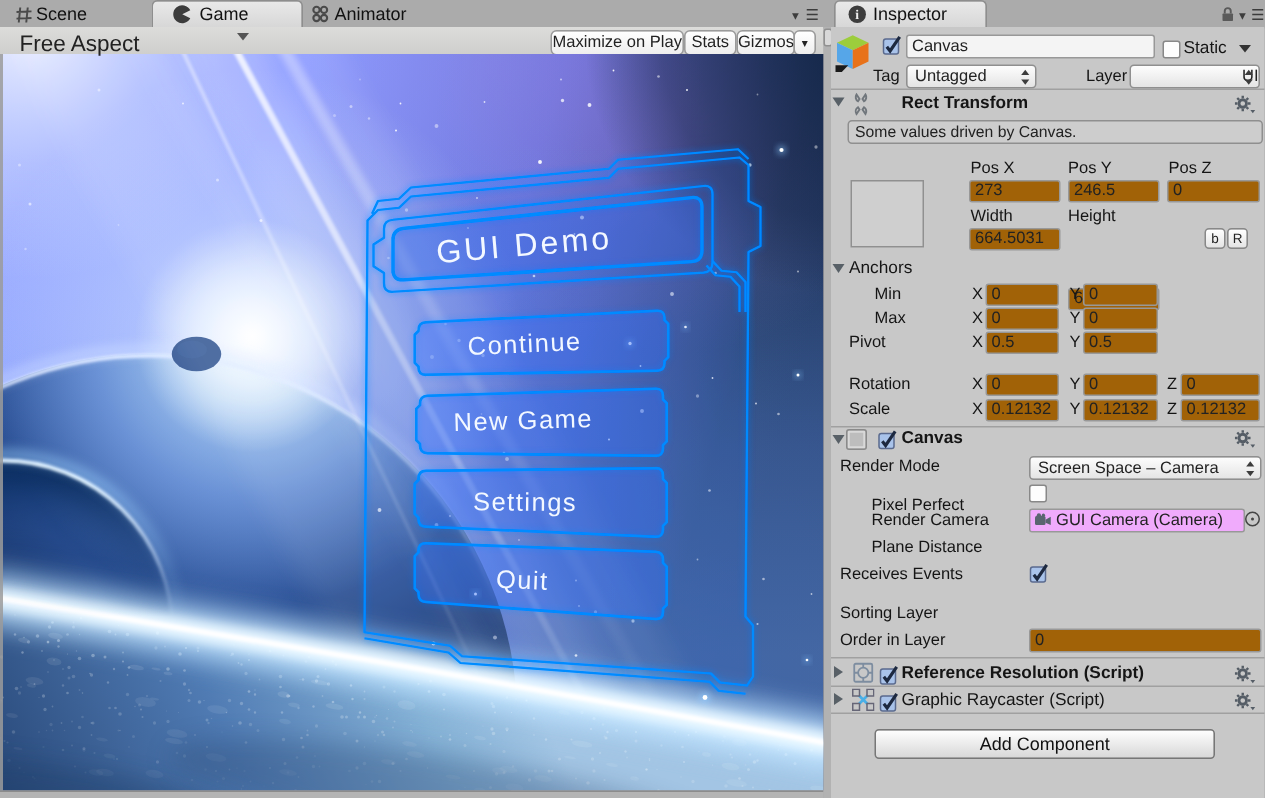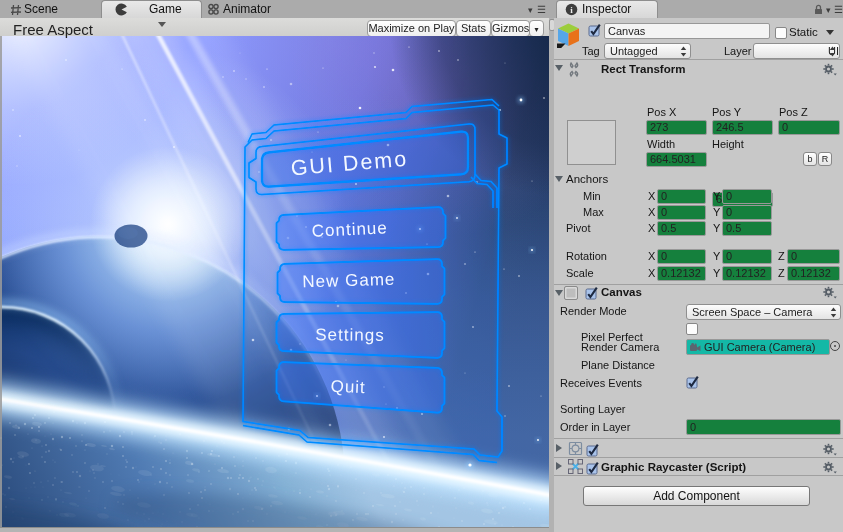--- a/index.html
+++ b/index.html
@@ -10,21 +10,21 @@
   #tabbar{position:absolute;top:0;left:0;width:843px;height:18px;background:#ababab;border-bottom:1px solid #8e8e8e;}
   .tab{position:absolute;top:0;height:18px;font-size:12px;color:#111;}
   .tab-active{background:linear-gradient(#e9e9e9,#d6d6d6);border:1px solid #8e8e8e;border-bottom:none;border-radius:4px 4px 0 0;}
   
   #gtoolbar{position:absolute;top:18px;left:0;width:549px;height:18px;background:linear-gradient(#dcdcda,#cfcfcd);border-bottom:1px solid #979797;}
   .tbtn{position:absolute;top:20px;height:15px;background:linear-gradient(#ffffff,#eeeeee);border:1px solid #9a9a9a;border-radius:4px;font-size:11px;color:#222;text-align:center;line-height:15px;}
   
   #strip{position:absolute;top:18px;left:549px;width:5px;height:514px;background:#b2b2b2;}
   #inspector{position:absolute;top:18px;left:554px;width:289px;height:514px;background:#c8c8c8;font-size:11px;color:#111;}
   .lbl{position:absolute;white-space:nowrap;color:#151515;text-align:center;}
-  .fld{position:absolute;background:#15803d;border:1px solid #989898;border-radius:2px;font-size:11px;color:#222;padding:0 0 0 3px;white-space:nowrap;overflow:hidden;}
+  .fld{position:absolute;background:#a16207;border:1px solid #989898;border-radius:2px;font-size:11px;color:#222;padding:0 0 0 3px;white-space:nowrap;overflow:hidden;}
   .drop{position:absolute;background:linear-gradient(#fdfdfd,#e4e4e4);border:1px solid #8f8f8f;border-radius:3px;font-size:11px;color:#222;padding:0 0 0 5px;white-space:nowrap;overflow:hidden;}
   .chk{position:absolute;width:10px;height:10px;background:#fdfdfd;border:1px solid #888;border-radius:2px;}
   .sep{position:absolute;left:0;width:289px;height:1px;background:#a0a0a0;}
   .fold{position:absolute;width:0;height:0;}
   .fold-d{border-left:4.5px solid transparent;border-right:4.5px solid transparent;border-top:6px solid #586067;}
   .fold-r{border-top:4.5px solid transparent;border-bottom:4.5px solid transparent;border-left:6px solid #586067;}
 </style>
 </head>
 <body>
 <div id="root">
@@ -38,21 +38,21 @@
         </g>
       </svg>
   </div>
   <div class="tab" style="left:24px;top:2px;">Scene</div>
   <div class="tab tab-active" style="left:101px;width:99px;"></div>
   <div class="tab" style="left:115px;top:3px;z-index:3">
     <svg width="13" height="13" viewBox="0 0 13 13">
         <path d="M 6.5,6.5 L 11.85,3.8 A 6 6 0 1 0 11.85,9.2 Z" fill="#3c3c3c"></path>
       </svg>
   </div>
-  <div class="tab" style="left:133px;top:2px;z-index:3;margin-left:16px;">Game</div>
+  <div class="tab" style="left:133px;top:2px;z-index:3;">Game</div>
   <div class="tab" style="left:207px;top:3px;">
     <svg width="13" height="13" viewBox="0 0 13 13" fill="none" stroke="#4a4a4a" stroke-width="1.4">
         <circle cx="4" cy="3.6" r="2.1"></circle>
         <circle cx="9" cy="3.6" r="2.1"></circle>
         <circle cx="4" cy="9" r="2.1"></circle>
         <circle cx="9" cy="9" r="2.1"></circle>
       </svg>
   </div>
   <div class="tab" style="left:223px;top:2px;">Animator</div>
 
@@ -803,20 +803,21 @@
             <line x1="1.3" y1="6" x2="3" y2="6"></line>
             <line x1="10" y1="6" x2="11.7" y2="6"></line>
             <line x1="2.85" y1="2.35" x2="4.05" y2="3.55"></line>
             <line x1="8.95" y1="8.45" x2="10.15" y2="9.65"></line>
             <line x1="10.15" y1="2.35" x2="8.95" y2="3.55"></line>
             <line x1="4.05" y1="8.45" x2="2.85" y2="9.65"></line>
           </g>
 <path d="M 11.6 10.4 L 14.8 10.4 L 13.2 12.5 Z" fill="#555d66"></path>
         </g>
       </svg>
+<div class="abs" style="left:11px;top:62px;width:271px;height:14px;border:1px solid #8f8f8f;border-radius:3px;background:#cdcdcd;font-size:10.5px;color:#222;line-height:14px;padding-left:4px;">Some values driven by Canvas.</div>
 <div class="abs" style="left:13px;top:102px;width:47px;height:43px;border:1px solid #909090;background:#cfcfcf;"></div>
 <div class="lbl" style="left:93px;top:88px;">Pos X</div>
 <div class="lbl" style="left:158px;top:88px;">Pos Y</div>
 <div class="lbl" style="left:225px;top:88px;">Pos Z</div>
 <div class="fld" style="left:92px;top:102px;width:56px;height:13px;line-height:13px;">273</div>
 <div class="fld" style="left:158px;top:102px;width:56px;height:13px;line-height:13px;">246.5</div>
 <div class="fld" style="left:224px;top:102px;width:57px;height:13px;line-height:13px;">0</div>
 <div class="lbl" style="left:93px;top:120px;">Width</div>
 <div class="lbl" style="left:158px;top:120px;">Height</div>
 <div class="fld" style="left:92px;top:134px;width:56px;height:13px;line-height:13px;">664.5031</div>
@@ -879,21 +880,21 @@
         </g>
       </svg>
 <div class="lbl" style="left:6px;top:287px;">Render Mode</div>
 <div class="drop" style="left:132px;top:286px;width:148px;height:14px;line-height:14px;">Screen Space – Camera<svg style="position:absolute;right:3px;top:50%;margin-top:-5px;" width="7" height="11" viewBox="0 0 7 11">
           <path d="M3.5 0.5 L6.2 4 H0.8 Z" fill="#3c3c3c"></path>
           <path d="M3.5 10.5 L6.2 7 H0.8 Z" fill="#3c3c3c"></path>
         </svg></div>
 <div class="lbl" style="left:27px;top:313px;">Pixel Perfect</div>
 <div class="chk" style="left:132px;top:305px;width:10px;height:10px;"></div>
 <div class="lbl" style="left:27px;top:323px;">Render Camera</div>
-<div class="fld" style="left:132px;top:321px;width:139px;height:14px;line-height:14px;background:#14b8a6;">
+<div class="fld" style="left:132px;top:321px;width:139px;height:14px;line-height:14px;background:#f0abfc;">
 <svg width="11" height="9" viewBox="0 0 11 9" style="vertical-align:-1px;">
           <rect x="0" y="2" width="7" height="6" rx="1" fill="#5a6570"></rect>
           <path d="M7 4.5 L10.5 2.5 V8 L7 6.5 Z" fill="#5a6570"></path>
           <circle cx="2.6" cy="1.5" r="1.4" fill="#5a6570"></circle>
           <circle cx="5.6" cy="1.5" r="1.1" fill="#5a6570"></circle>
         </svg>
 GUI Camera (Camera)</div>
 <div class="abs" style="left:276px;top:323px;width:8px;height:8px;border:1.5px solid #444;border-radius:50%;"></div>
 <div class="abs" style="left:279.5px;top:326.5px;width:2px;height:2px;background:#444;border-radius:50%;"></div>
 <div class="lbl" style="left:27px;top:341px;">Plane Distance</div>
@@ -909,20 +910,21 @@
 <div class="fold fold-r" style="left:2px;top:426px;"></div>
 <svg class="abs" style="left:14px;top:423px;" width="15" height="15" viewBox="0 0 15 15">
 <rect x="1.5" y="1.5" width="12" height="12" rx="1" fill="none" stroke="#7d8da0" stroke-width="1.2"></rect>
 <circle cx="7.5" cy="7.5" r="3.4" fill="none" stroke="#7d8da0" stroke-width="1.2"></circle>
 <path d="M7.5 1.5 V4 M7.5 11 V13.5 M1.5 7.5 H4 M11 7.5 H13.5" stroke="#7d8da0" stroke-width="1.2"></path>
       </svg>
 <svg class="abs" style="left:32px;top:425px;" width="14" height="14" viewBox="0 0 14 14">
 <rect x="1" y="3" width="10" height="10" rx="1.5" fill="#a9c3ea" stroke="#5a6a8e" stroke-width="1"></rect>
 <path d="M3.2 8.2 L5.4 11 L11.8 1.6" fill="none" stroke="#1d2940" stroke-width="2.1"></path>
       </svg>
+<div class="lbl" style="left:47px;top:425px;font-weight:bold;font-size:11.5px;">Reference Resolution (Script)</div>
 <svg class="abs" style="left:268px;top:425px;" width="15" height="13" viewBox="0 0 15 13">
 <g>
           <circle cx="6.5" cy="6" r="2.5" fill="none" stroke="#555d66" stroke-width="1.9"></circle>
 <g stroke="#555d66" stroke-width="1.6">
             <line x1="6.5" y1="0.8" x2="6.5" y2="2.5"></line>
             <line x1="6.5" y1="9.5" x2="6.5" y2="11.2"></line>
             <line x1="1.3" y1="6" x2="3" y2="6"></line>
             <line x1="10" y1="6" x2="11.7" y2="6"></line>
             <line x1="2.85" y1="2.35" x2="4.05" y2="3.55"></line>
             <line x1="8.95" y1="8.45" x2="10.15" y2="9.65"></line>
@@ -938,21 +940,21 @@
 <path d="M3 3 L12 12 M12 3 L3 12" stroke="#49b0e8" stroke-width="1.8"></path>
 <rect x="0.5" y="0.5" width="4.5" height="4.5" fill="#c8c8c8" stroke="#667" stroke-width="1"></rect>
 <rect x="10" y="0.5" width="4.5" height="4.5" fill="#c8c8c8" stroke="#667" stroke-width="1"></rect>
 <rect x="0.5" y="10" width="4.5" height="4.5" fill="#c8c8c8" stroke="#667" stroke-width="1"></rect>
 <rect x="10" y="10" width="4.5" height="4.5" fill="#c8c8c8" stroke="#667" stroke-width="1"></rect>
       </svg>
 <svg class="abs" style="left:32px;top:443px;" width="14" height="14" viewBox="0 0 14 14">
 <rect x="1" y="3" width="10" height="10" rx="1.5" fill="#a9c3ea" stroke="#5a6a8e" stroke-width="1"></rect>
 <path d="M3.2 8.2 L5.4 11 L11.8 1.6" fill="none" stroke="#1d2940" stroke-width="2.1"></path>
       </svg>
-<div class="lbl" style="left:47px;top:443px;font-weight:bold;font-size:11.5px;">Graphic Raycaster (Script)</div>
+<div class="lbl" style="left:47px;top:443px;font-weight:normal;font-size:11.5px;">Graphic Raycaster (Script)</div>
 <svg class="abs" style="left:268px;top:443px;" width="15" height="13" viewBox="0 0 15 13">
 <g>
           <circle cx="6.5" cy="6" r="2.5" fill="none" stroke="#555d66" stroke-width="1.9"></circle>
 <g stroke="#555d66" stroke-width="1.6">
             <line x1="6.5" y1="0.8" x2="6.5" y2="2.5"></line>
             <line x1="6.5" y1="9.5" x2="6.5" y2="11.2"></line>
             <line x1="1.3" y1="6" x2="3" y2="6"></line>
             <line x1="10" y1="6" x2="11.7" y2="6"></line>
             <line x1="2.85" y1="2.35" x2="4.05" y2="3.55"></line>
             <line x1="8.95" y1="8.45" x2="10.15" y2="9.65"></line>

